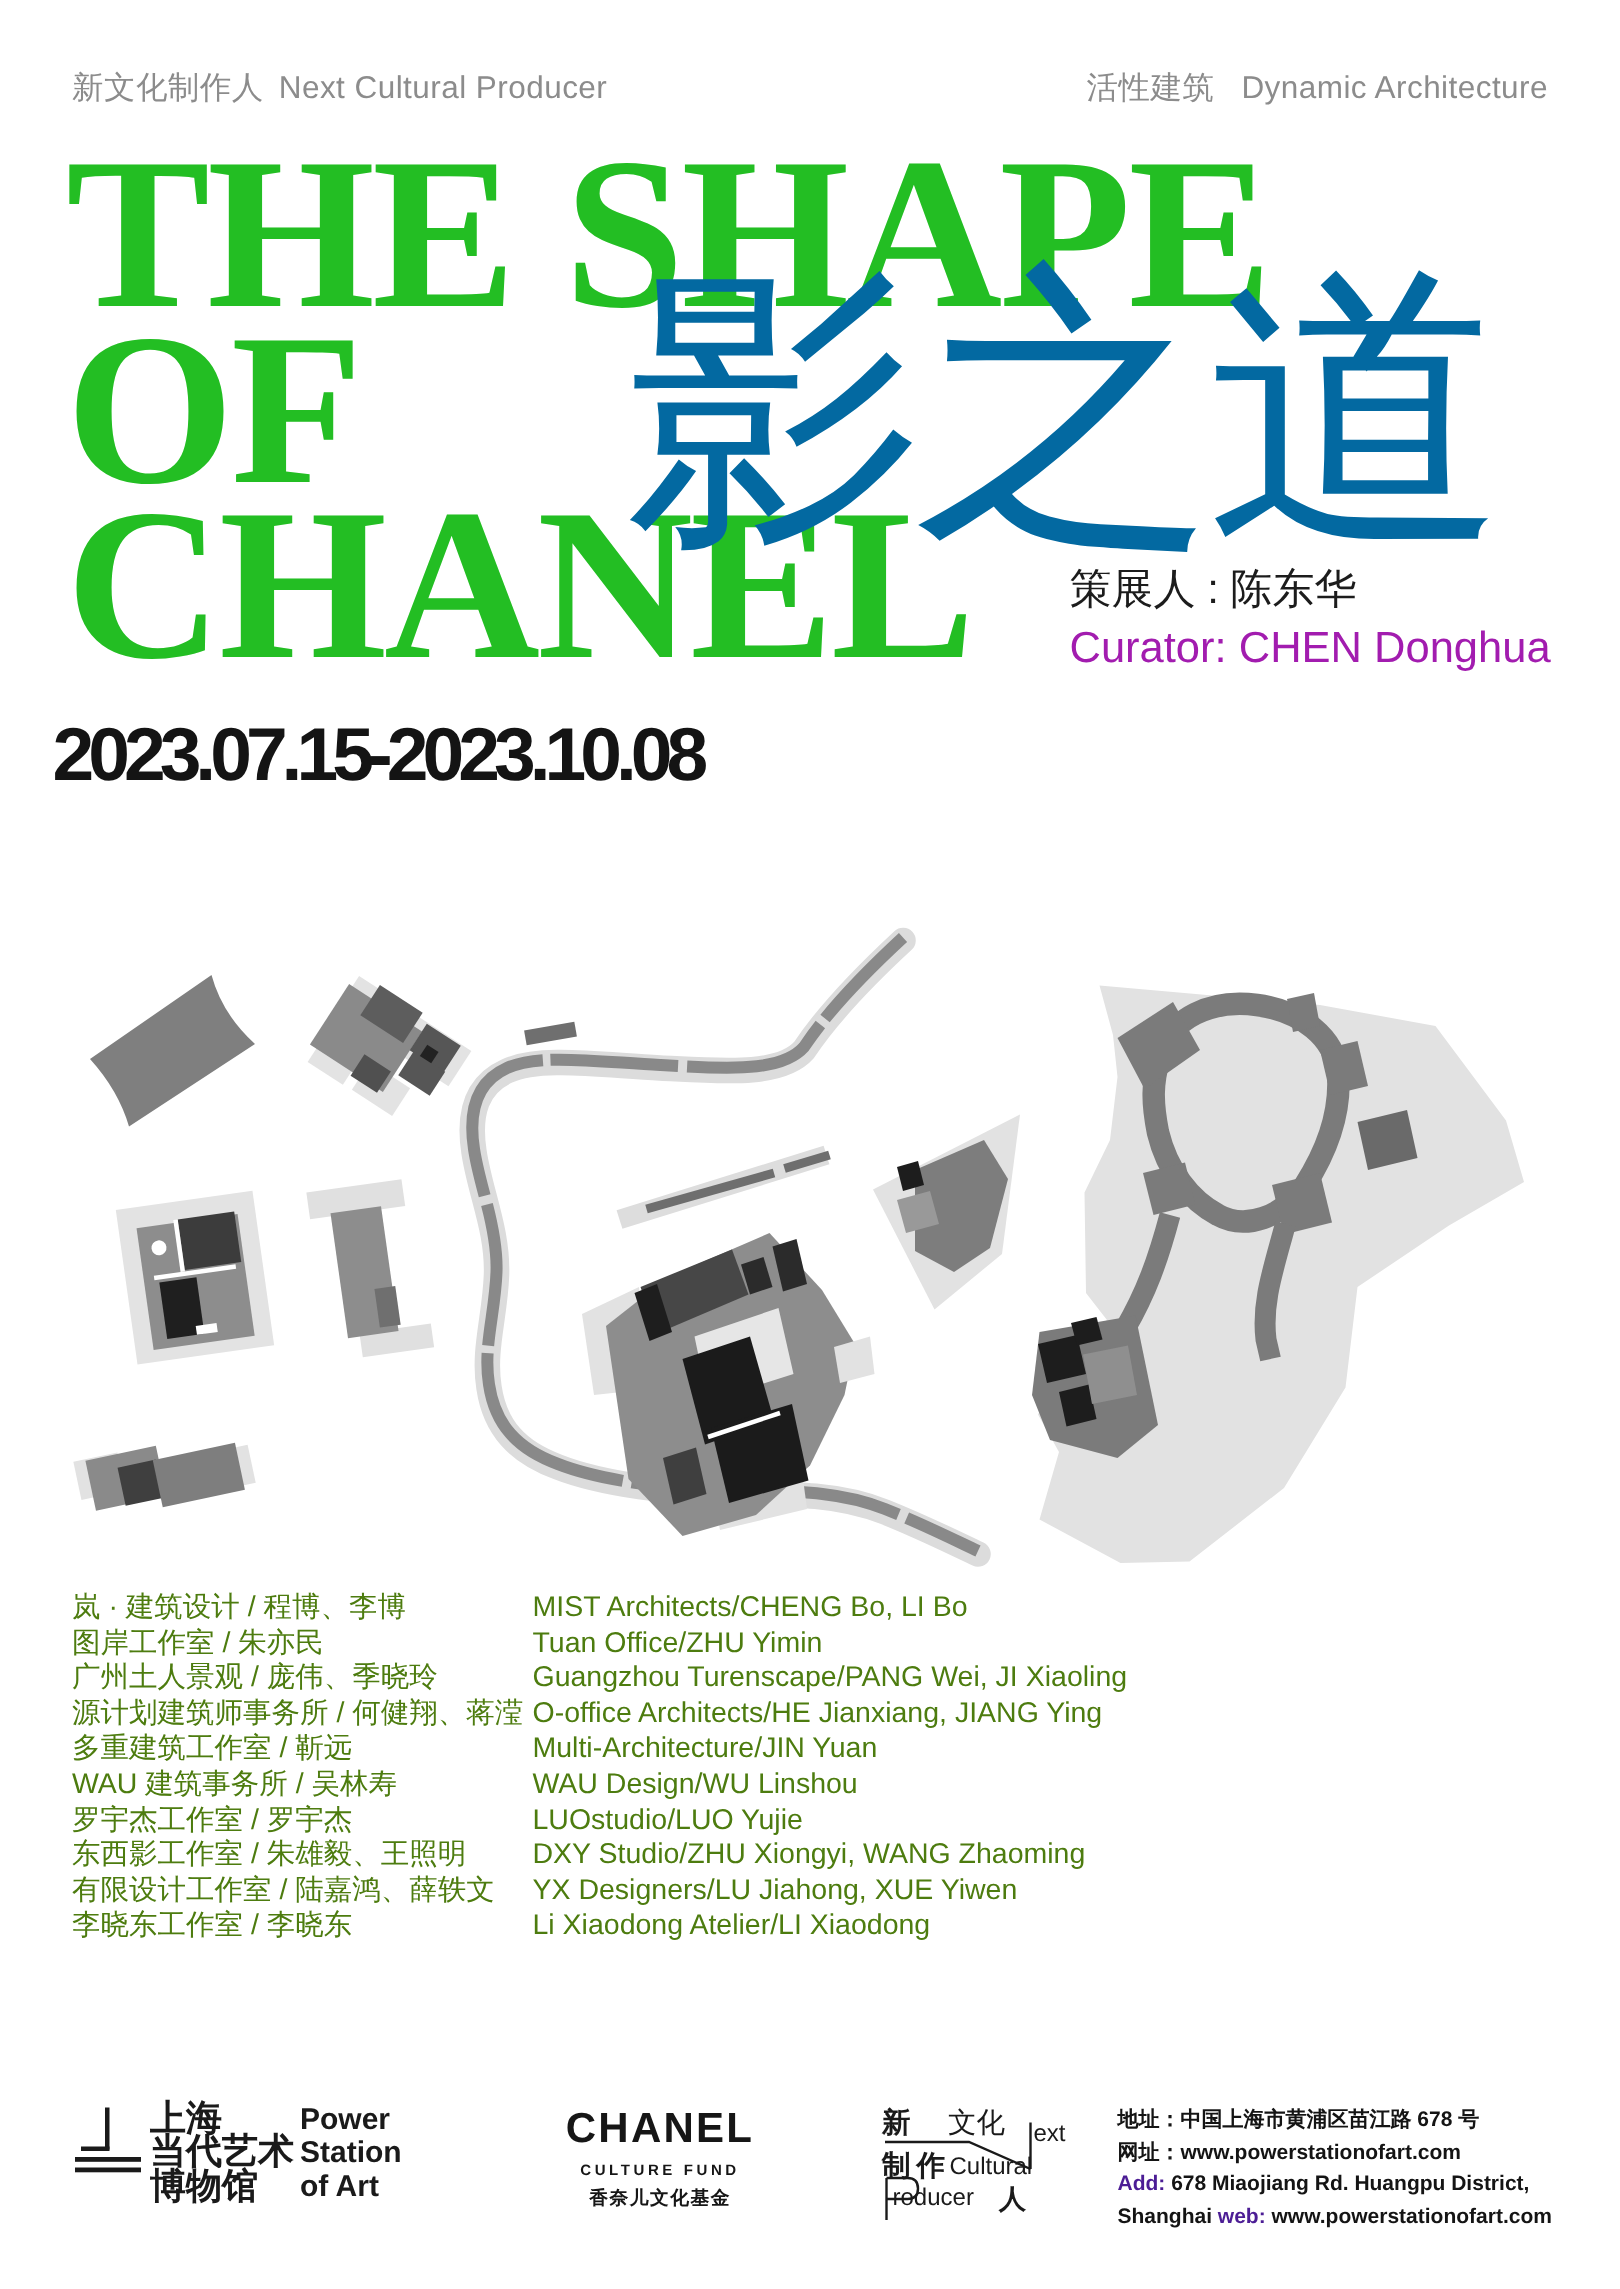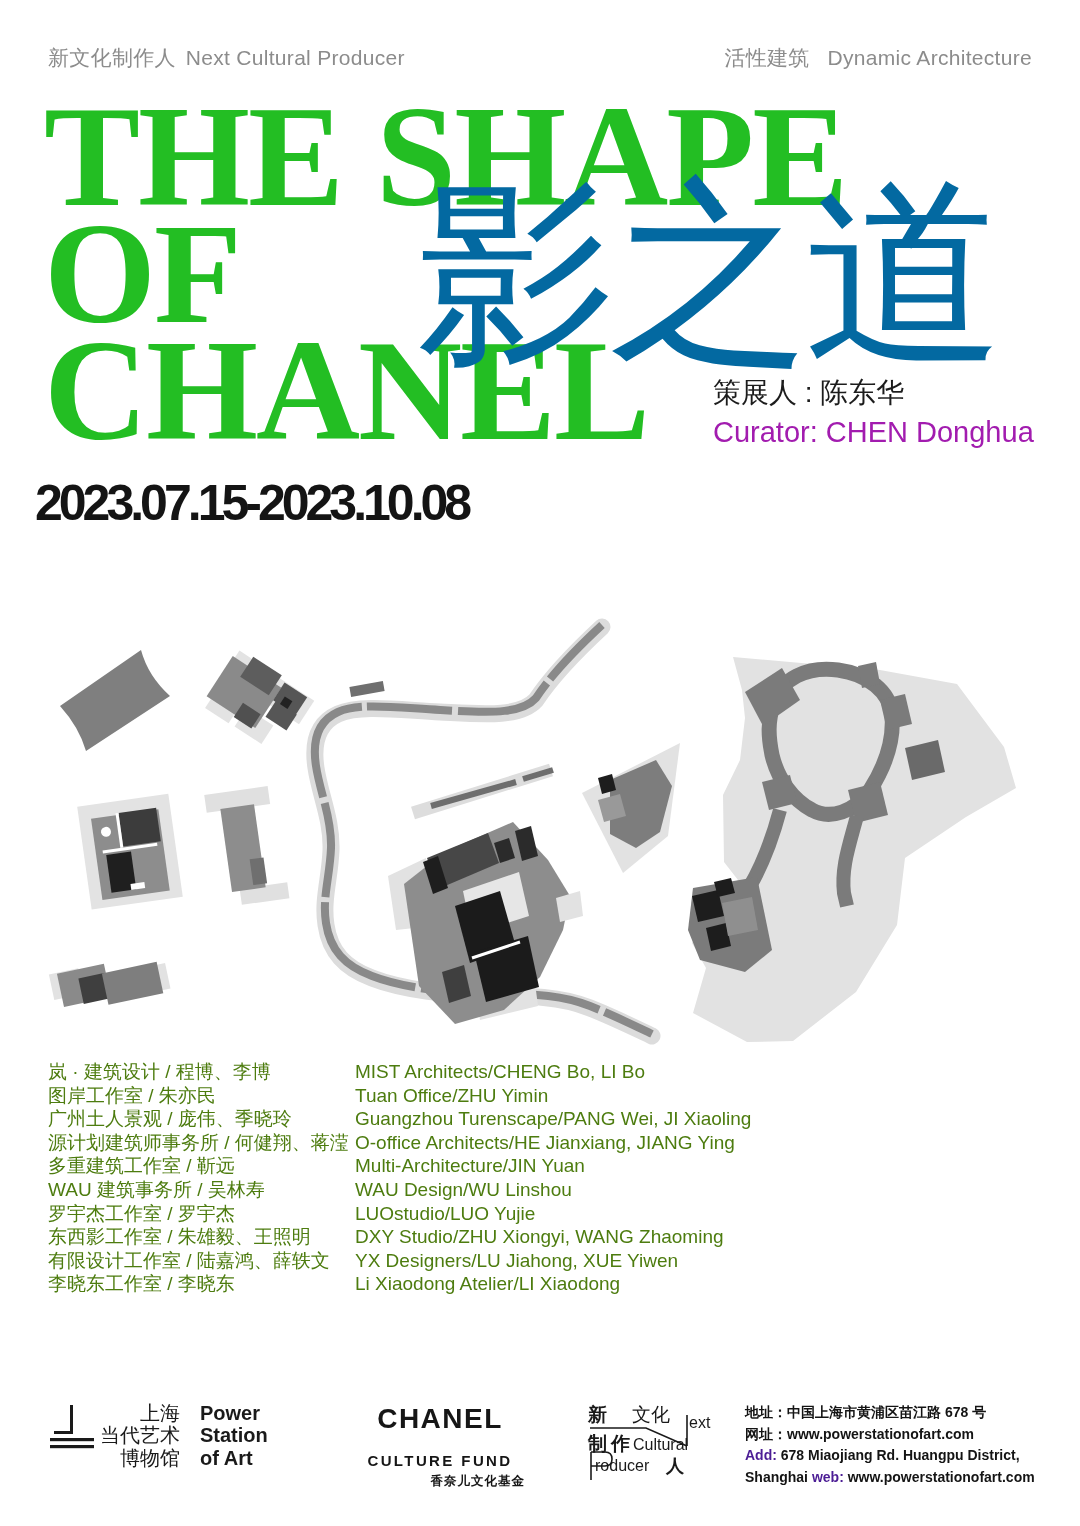--- a/index.html
+++ b/index.html
@@ -31,26 +31,26 @@
 
   
   .participants{position:absolute;left:48px;top:1060px;z-index:3;}
   .p-row{display:flex;line-height:23.6px;font-size:19px;color:#4d7c0f;}
   .p-cn{width:307px;flex:0 0 307px;}
   .p-en{white-space:nowrap;}
 
   
   .footer{position:absolute;left:48px;top:1400px;right:48px;height:110px;z-index:3;}
   .psa-icon{position:absolute;left:2px;top:3px;}
-  .psa-cn{position:absolute;left:52px;top:2px;font-size:20px;font-weight:normal;line-height:22.4px;text-align:right;}
+  .psa-cn{position:absolute;left:52px;top:2px;font-size:24px;font-weight:bold;line-height:22.4px;}
   .psa-en{position:absolute;left:152px;top:2px;font-size:20px;font-weight:bold;line-height:22.4px;}
   .chanel{position:absolute;left:307px;top:4px;width:170px;text-align:center;color:#161616;}
   .chanel .c1{font-size:28px;font-weight:bold;letter-spacing:1.5px;line-height:30px;}
-  .chanel .c2{font-size:15px;font-weight:bold;letter-spacing:2.4px;margin-top:18px;}
-  .chanel .c3{font-size:12.5px;font-weight:bold;letter-spacing:1px;margin-top:4px;text-align:right;}
+  .chanel .c2{font-size:10px;font-weight:bold;letter-spacing:2.4px;margin-top:8px;}
+  .chanel .c3{font-size:12.5px;font-weight:bold;letter-spacing:1px;margin-top:4px;}
   .ncp{position:absolute;left:540px;top:2px;width:132px;height:80px;color:#1a1a1a;}
   .ncp span{position:absolute;white-space:nowrap;}
   .ncp .n-xin{left:0;top:0;font-size:19px;font-weight:bold;}
   .ncp .n-wenhua{left:44px;top:0;font-size:19px;font-weight:normal;}
   .ncp .n-ext{left:101px;top:12px;font-size:16px;}
   .ncp .n-zhi{left:0;top:29px;font-size:19px;font-weight:bold;}
   .ncp .n-zuo{left:23px;top:29px;font-size:19px;font-weight:bold;}
   .ncp .n-cultural{left:45px;top:34px;font-size:16px;}
   .ncp .n-producer{left:7px;top:55px;font-size:16px;}
   .ncp .n-ren{left:78px;top:52px;font-size:18px;font-weight:bold;}

